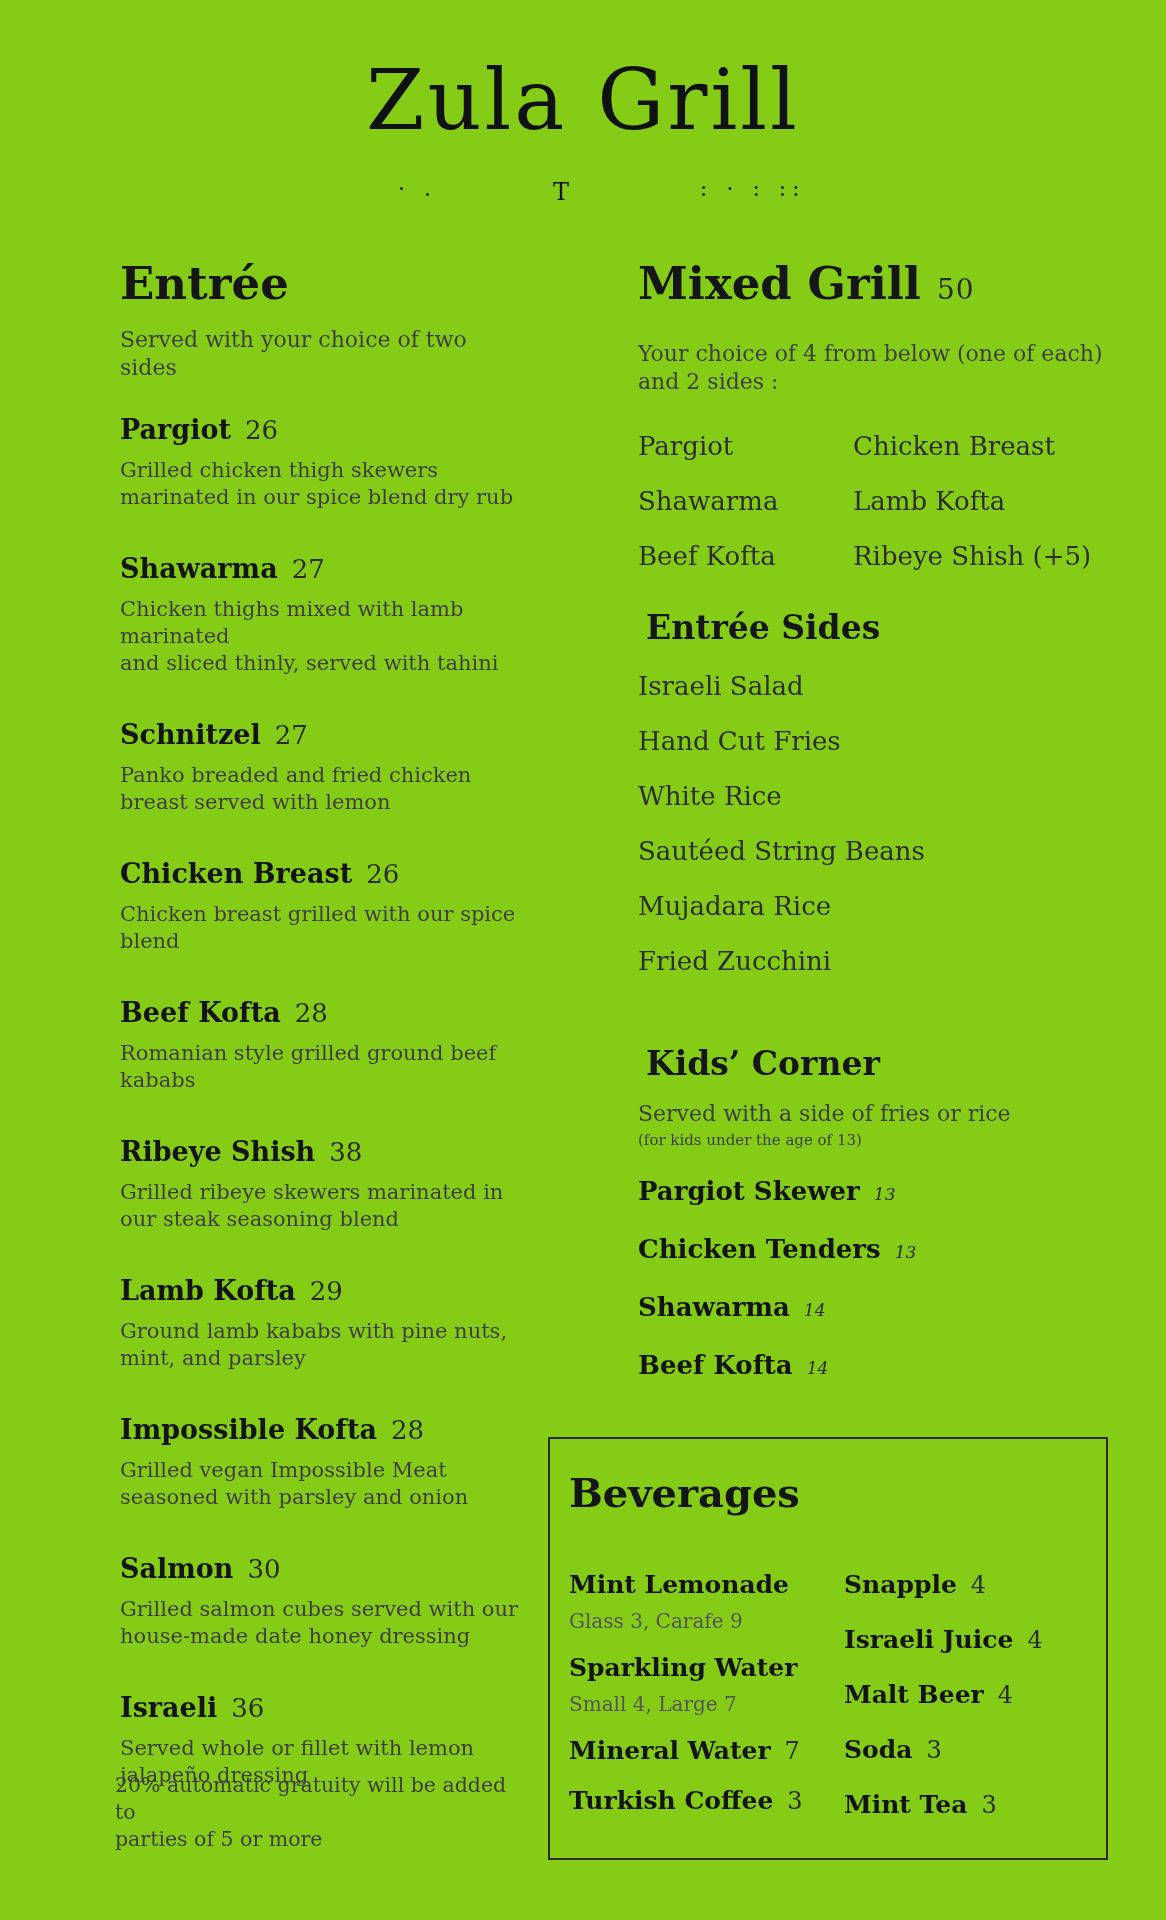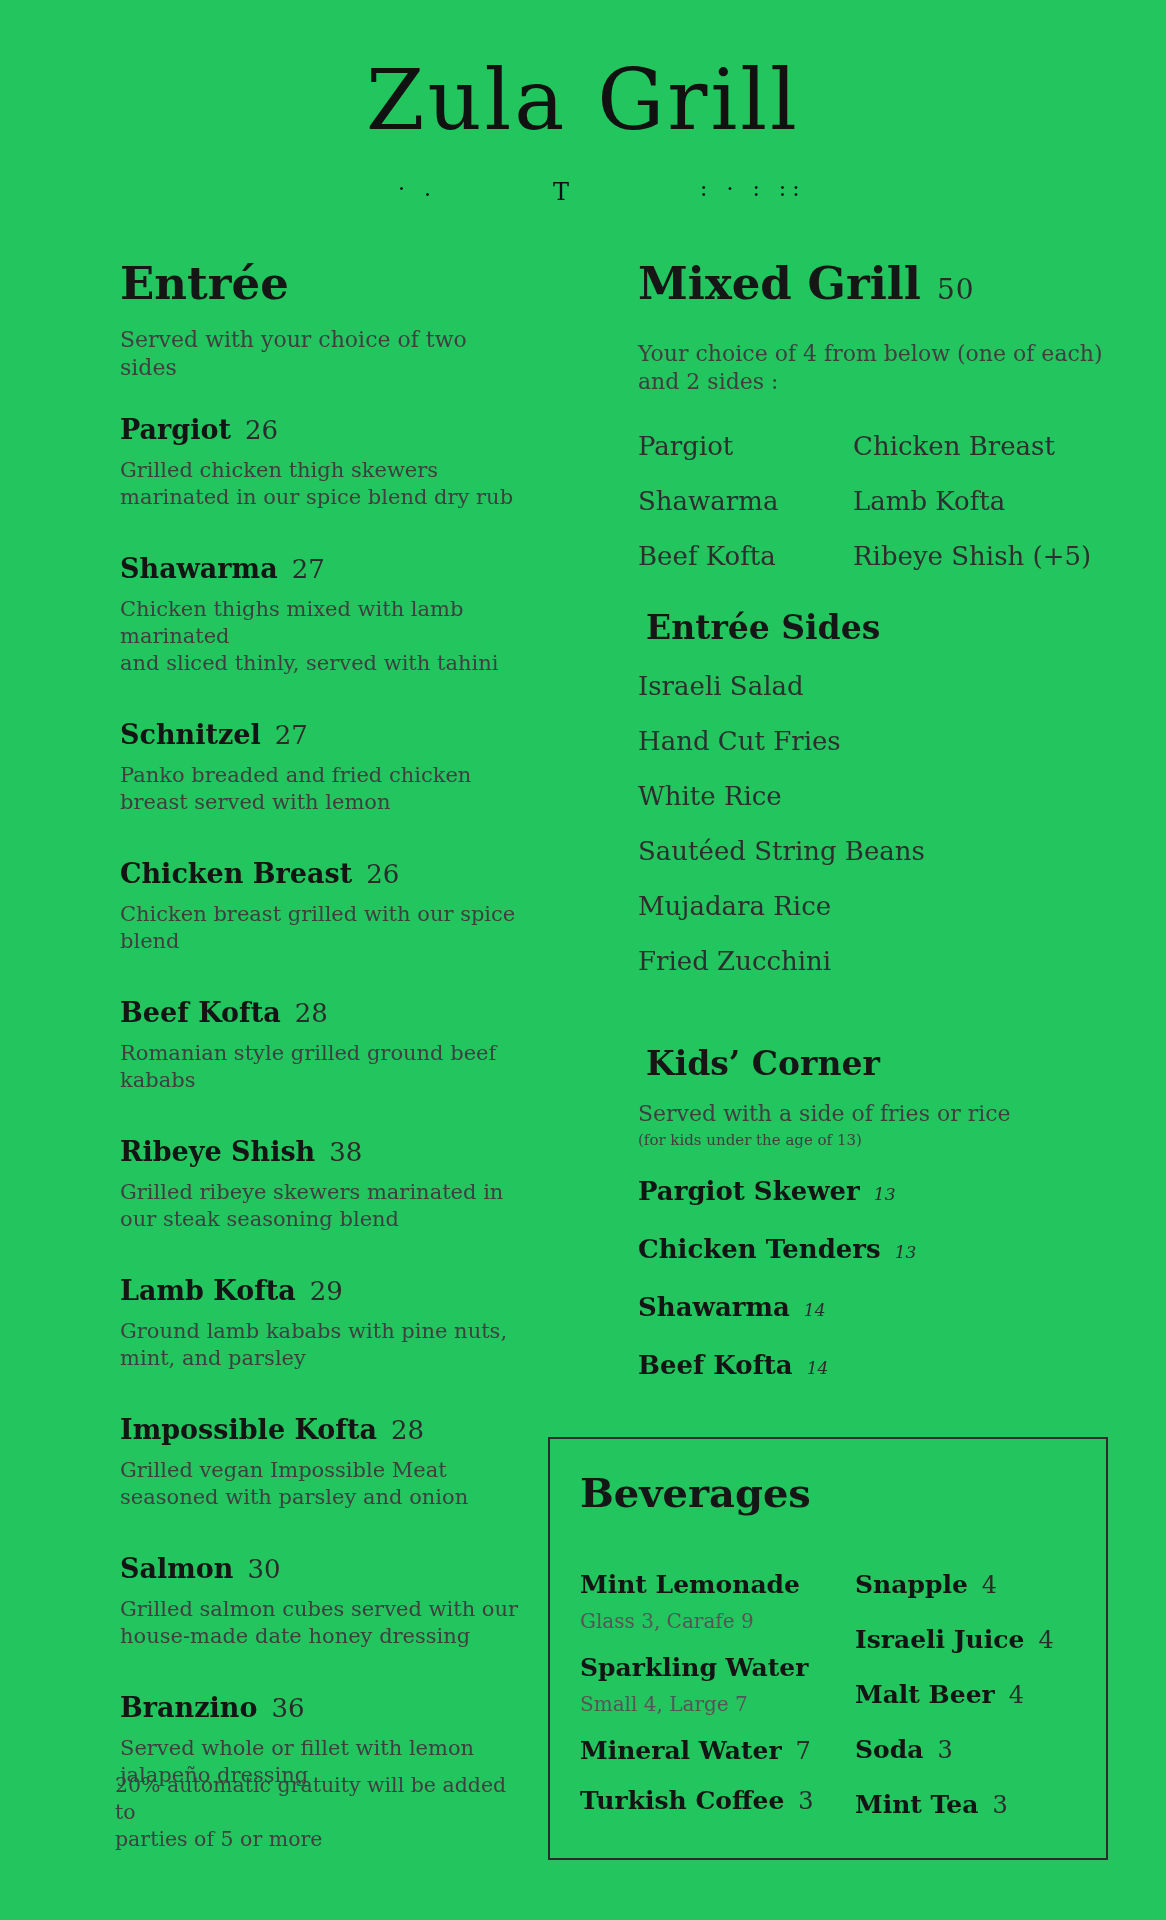--- a/index.html
+++ b/index.html
@@ -1,19 +1,19 @@
 <!DOCTYPE html>
 <html><head>
 <meta charset="utf-8">
 <style>
   html,body{margin:0;padding:0;background:#ffffff;}
   .page{
     position:relative;
     width:1166px;height:1920px;
-    background:#22c55e;
+    background:#84cc16;
     font-family:"DejaVu Serif", serif;
     color:#141414;
     overflow:hidden;
   }
   
   .logo{position:absolute;top:54px;left:0;width:1166px;text-align:center;}
   .logo-text{
     font-size:84px;line-height:1.1;font-weight:400;color:#111;
     letter-spacing:3px;
   }
@@ -49,21 +49,21 @@
   .kids-heading{margin-top:66px;}
   .kids-sub1{margin-top:16px;font-size:22px;line-height:28px;color:#3f3f3f;}
   .kids-sub2{font-size:15px;line-height:25px;color:#3f3f3f;}
   .kids-list{margin-top:22px;}
   .kids-item{font-size:26px;line-height:33px;font-weight:700;color:#141414;margin-bottom:22px;}
   .kids-item .price{font-size:17px;font-style:italic;}
   
   .bev-box{
     position:absolute;left:548px;top:1437px;width:560px;height:423px;
     border:2px solid #2c2c2c;box-sizing:border-box;
-    padding:30px 0 0 30px;
+    padding:30px 0 0 19px;
   }
   .bev-heading{font-size:40px;line-height:48px;font-weight:700;color:#161616;margin:0;}
   .bev-cols{display:flex;margin-top:52px;}
   .bev-col-left{width:275px;}
   .bev-col-right{flex:1;}
   .bev-item{margin-bottom:18px;}
   .bev-name{font-size:25px;line-height:32px;font-weight:700;color:#141414;margin-bottom:7px;}
   .bev-name .price{font-size:24px;}
   .bev-sub{font-size:20px;line-height:26px;color:#555;}
   .bev-item-r{font-size:25px;line-height:32px;font-weight:700;color:#141414;margin-bottom:23px;}
@@ -127,21 +127,21 @@
         <div class="item-name"><span>Impossible Kofta</span><span class="price">28</span></div>
         <div class="item-desc">Grilled vegan Impossible Meat
 seasoned with parsley and onion</div>
       </div>
       <div class="item">
         <div class="item-name"><span>Salmon</span><span class="price">30</span></div>
         <div class="item-desc">Grilled salmon cubes served with our
 house-made date honey dressing</div>
       </div>
       <div class="item">
-        <div class="item-name"><span>Branzino</span><span class="price">36</span></div>
+        <div class="item-name"><span>Israeli</span><span class="price">36</span></div>
         <div class="item-desc">Served whole or fillet with lemon
 jalapeño dressing</div>
       </div>
     </div>
   </div>
 
   <div class="gratuity">20% automatic gratuity will be added to
 parties of 5 or more</div>
 
   <div class="right-col">

